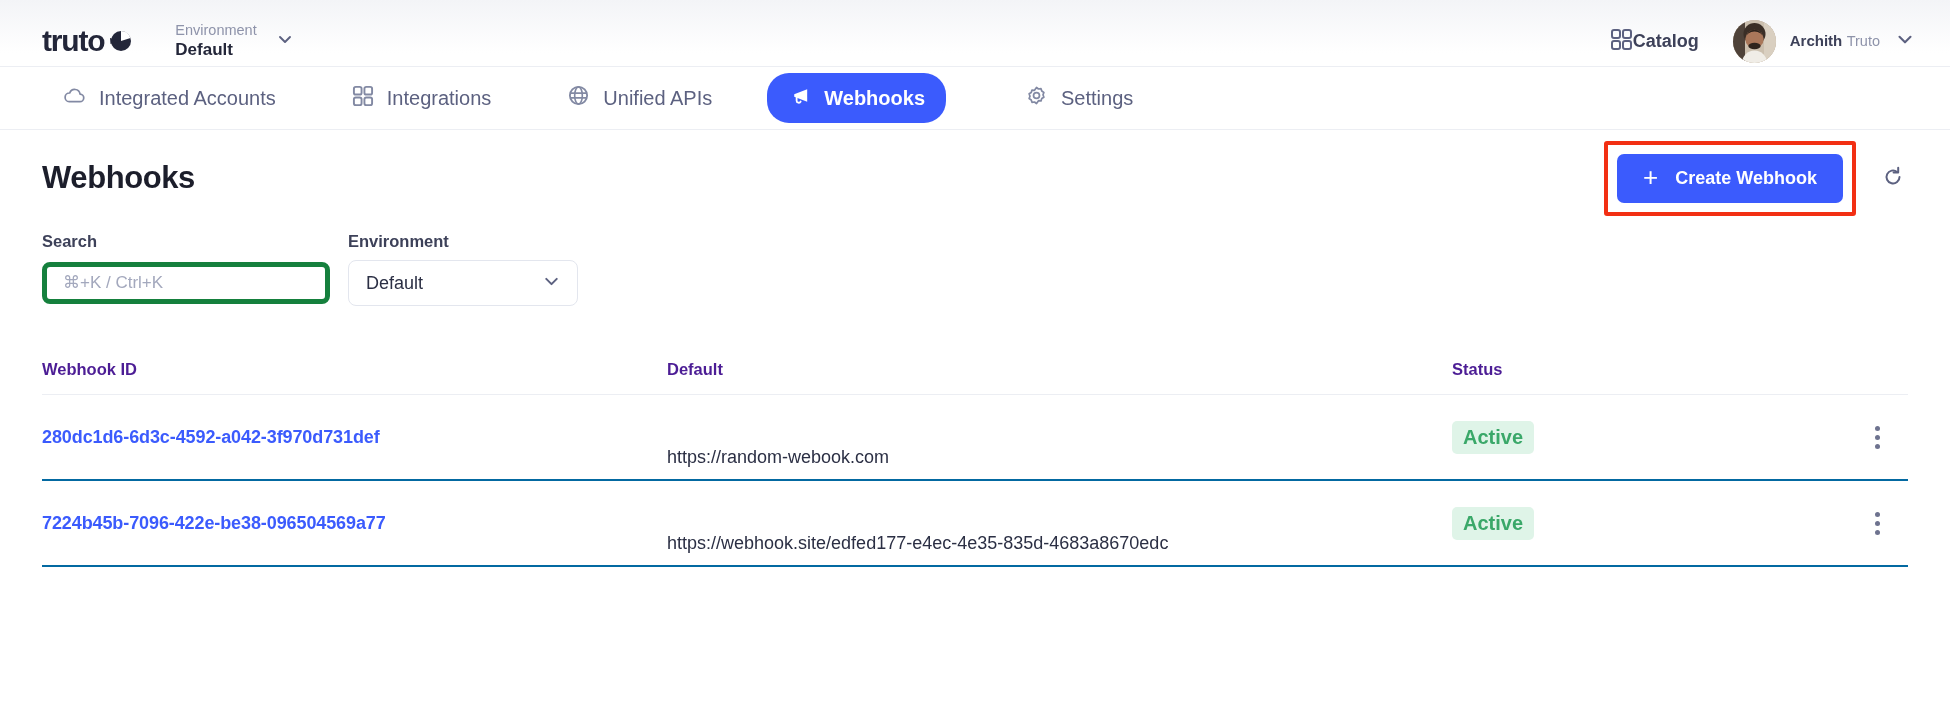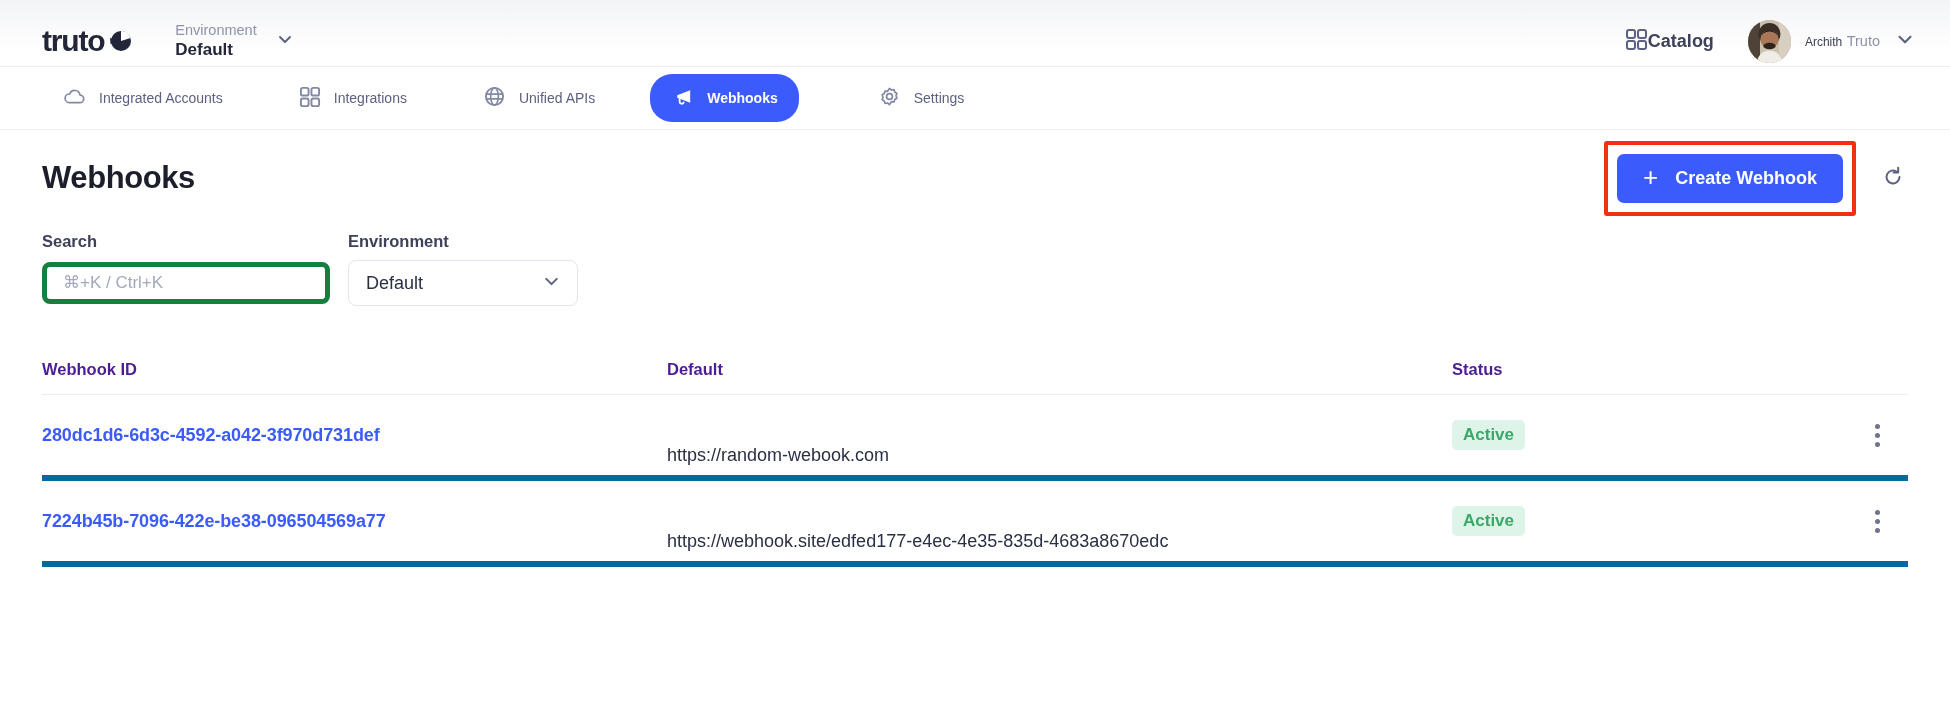--- a/index.html
+++ b/index.html
@@ -82,23 +82,23 @@
     width: 43px; height: 43px;
     border-radius: 50%;
     overflow: hidden;
     flex: none;
     background: #b6a391;
     position: relative;
   }
   .avatar svg { display:block; }
   .user-names { line-height: 1.1; }
   .user-name {
-    font-size: 12px;
+    font-size: 15px;
     color: #3d4159;
-    font-weight: 400;
+    font-weight: 700;
   }
   .user-org {
     font-size: 14.5px;
     color: #8e93aa;
     margin-top: 1px;
   }
   .chev { flex: none; }
 
   
   .navbar {
@@ -111,21 +111,21 @@
     background: #fff;
   }
   .nav-item {
     display: flex;
     align-items: center;
     gap: 13px;
     padding: 11px 21px;
     border-radius: 22px;
     cursor: pointer;
     color: #5c6180;
-    font-size: 14px;
+    font-size: 20px;
     white-space: nowrap;
   }
   .nav-item .nav-label { font-weight: 400; }
   .nav-item.active {
     background: #3b5bfd;
     color: #ffffff;
   }
   .nav-item.active .nav-label { font-weight: bold; }
   .nav-gap { width: 14px; }
 
@@ -233,21 +233,21 @@
     transform: translateY(-50%);
     pointer-events: none;
   }
   .field-env .field-label { margin-bottom: 9px; }
 
   
   .table { margin-top: 54px; width: 100%; }
   .trow {
     display: flex;
     align-items: center;
-    border-bottom: 6px solid #0369a1;
+    border-bottom: 2px solid #0369a1;
   }
   .thead { padding-bottom: 15px; border-bottom: 1px solid #eceef3; }
   .c-id    { width: 625px; flex: none; }
   .c-ep    { width: 785px; flex: none; }
   .c-st    { width: 330px; flex: none; }
   .c-act   { flex: 1; display: flex; justify-content: flex-end; padding-right: 18px; }
 
   .th {
     font-size: 16.5px;
     font-weight: bold;
@@ -263,21 +263,21 @@
   }
   .cell-ep {
     font-size: 18px;
     color: #2b2f44;
     margin-top: 40px;
   }
   .badge {
     display: inline-block;
     background: #dff4e8;
     color: #3aa869;
-    font-size: 17px;
+    font-size: 20px;
     font-weight: bold;
     border-radius: 5px;
     padding: 5px 11px;
   }
   .kebab {
     background: none;
     border: none;
     cursor: pointer;
     padding: 6px 10px;
     display: flex;

